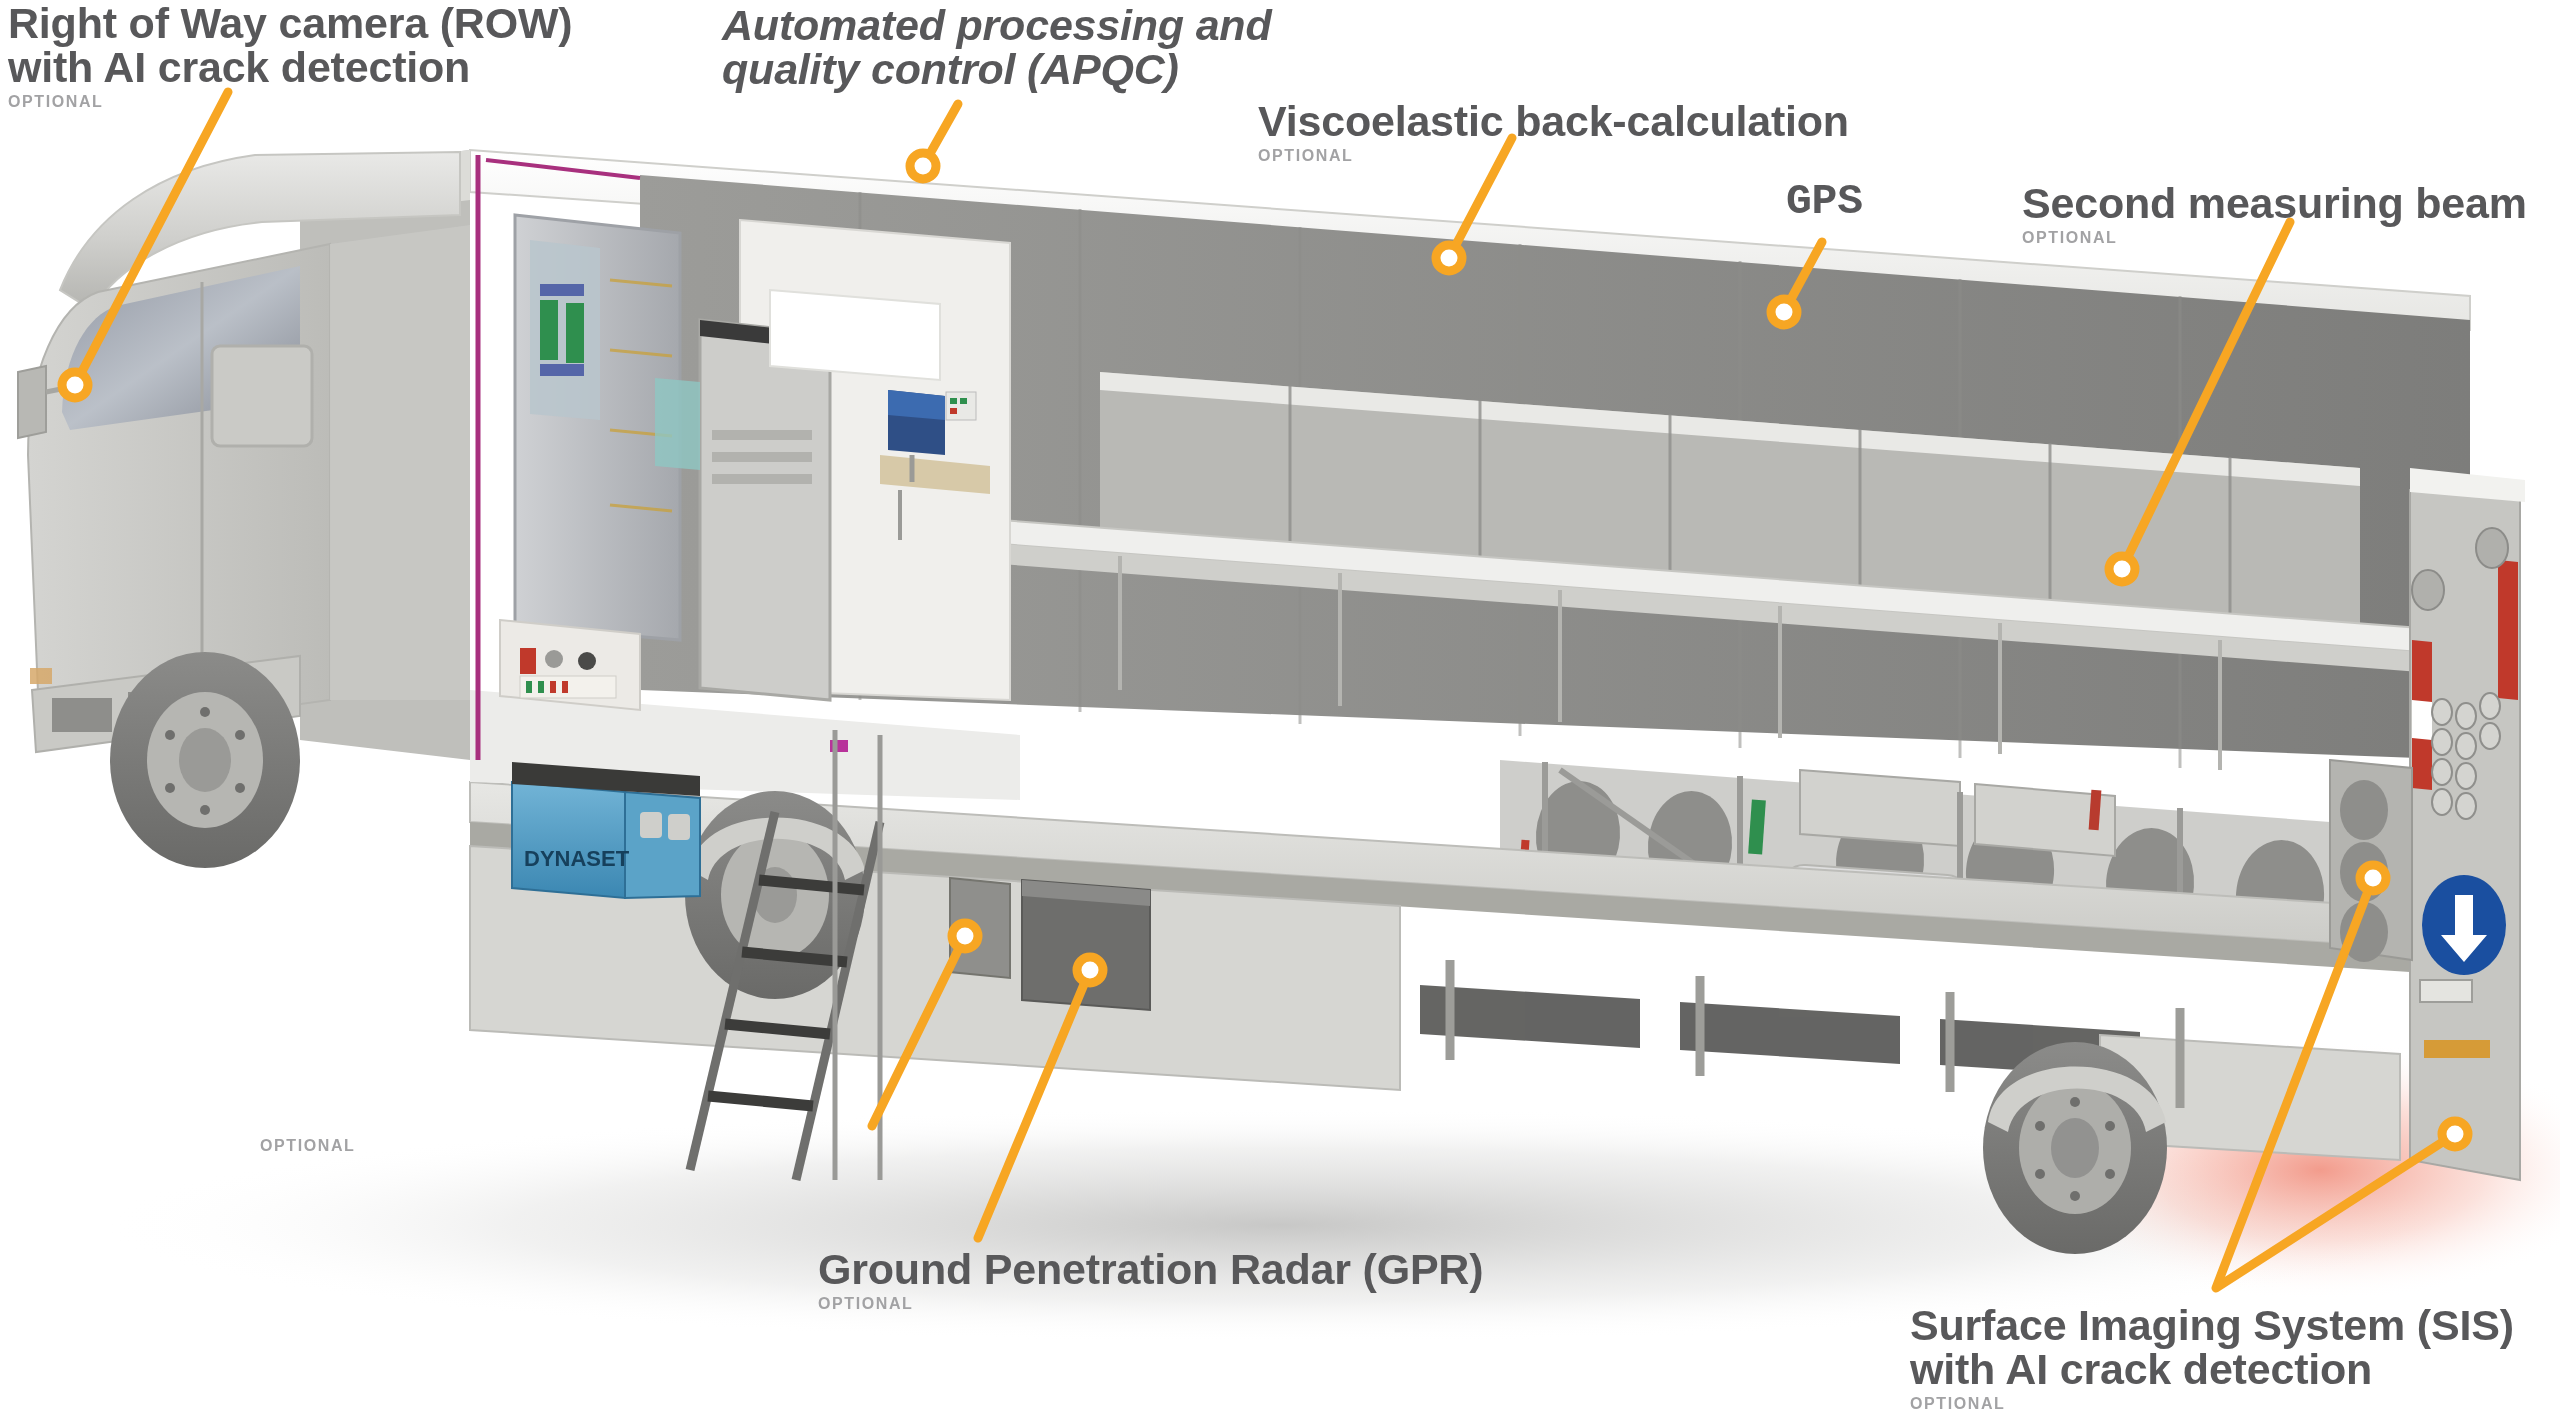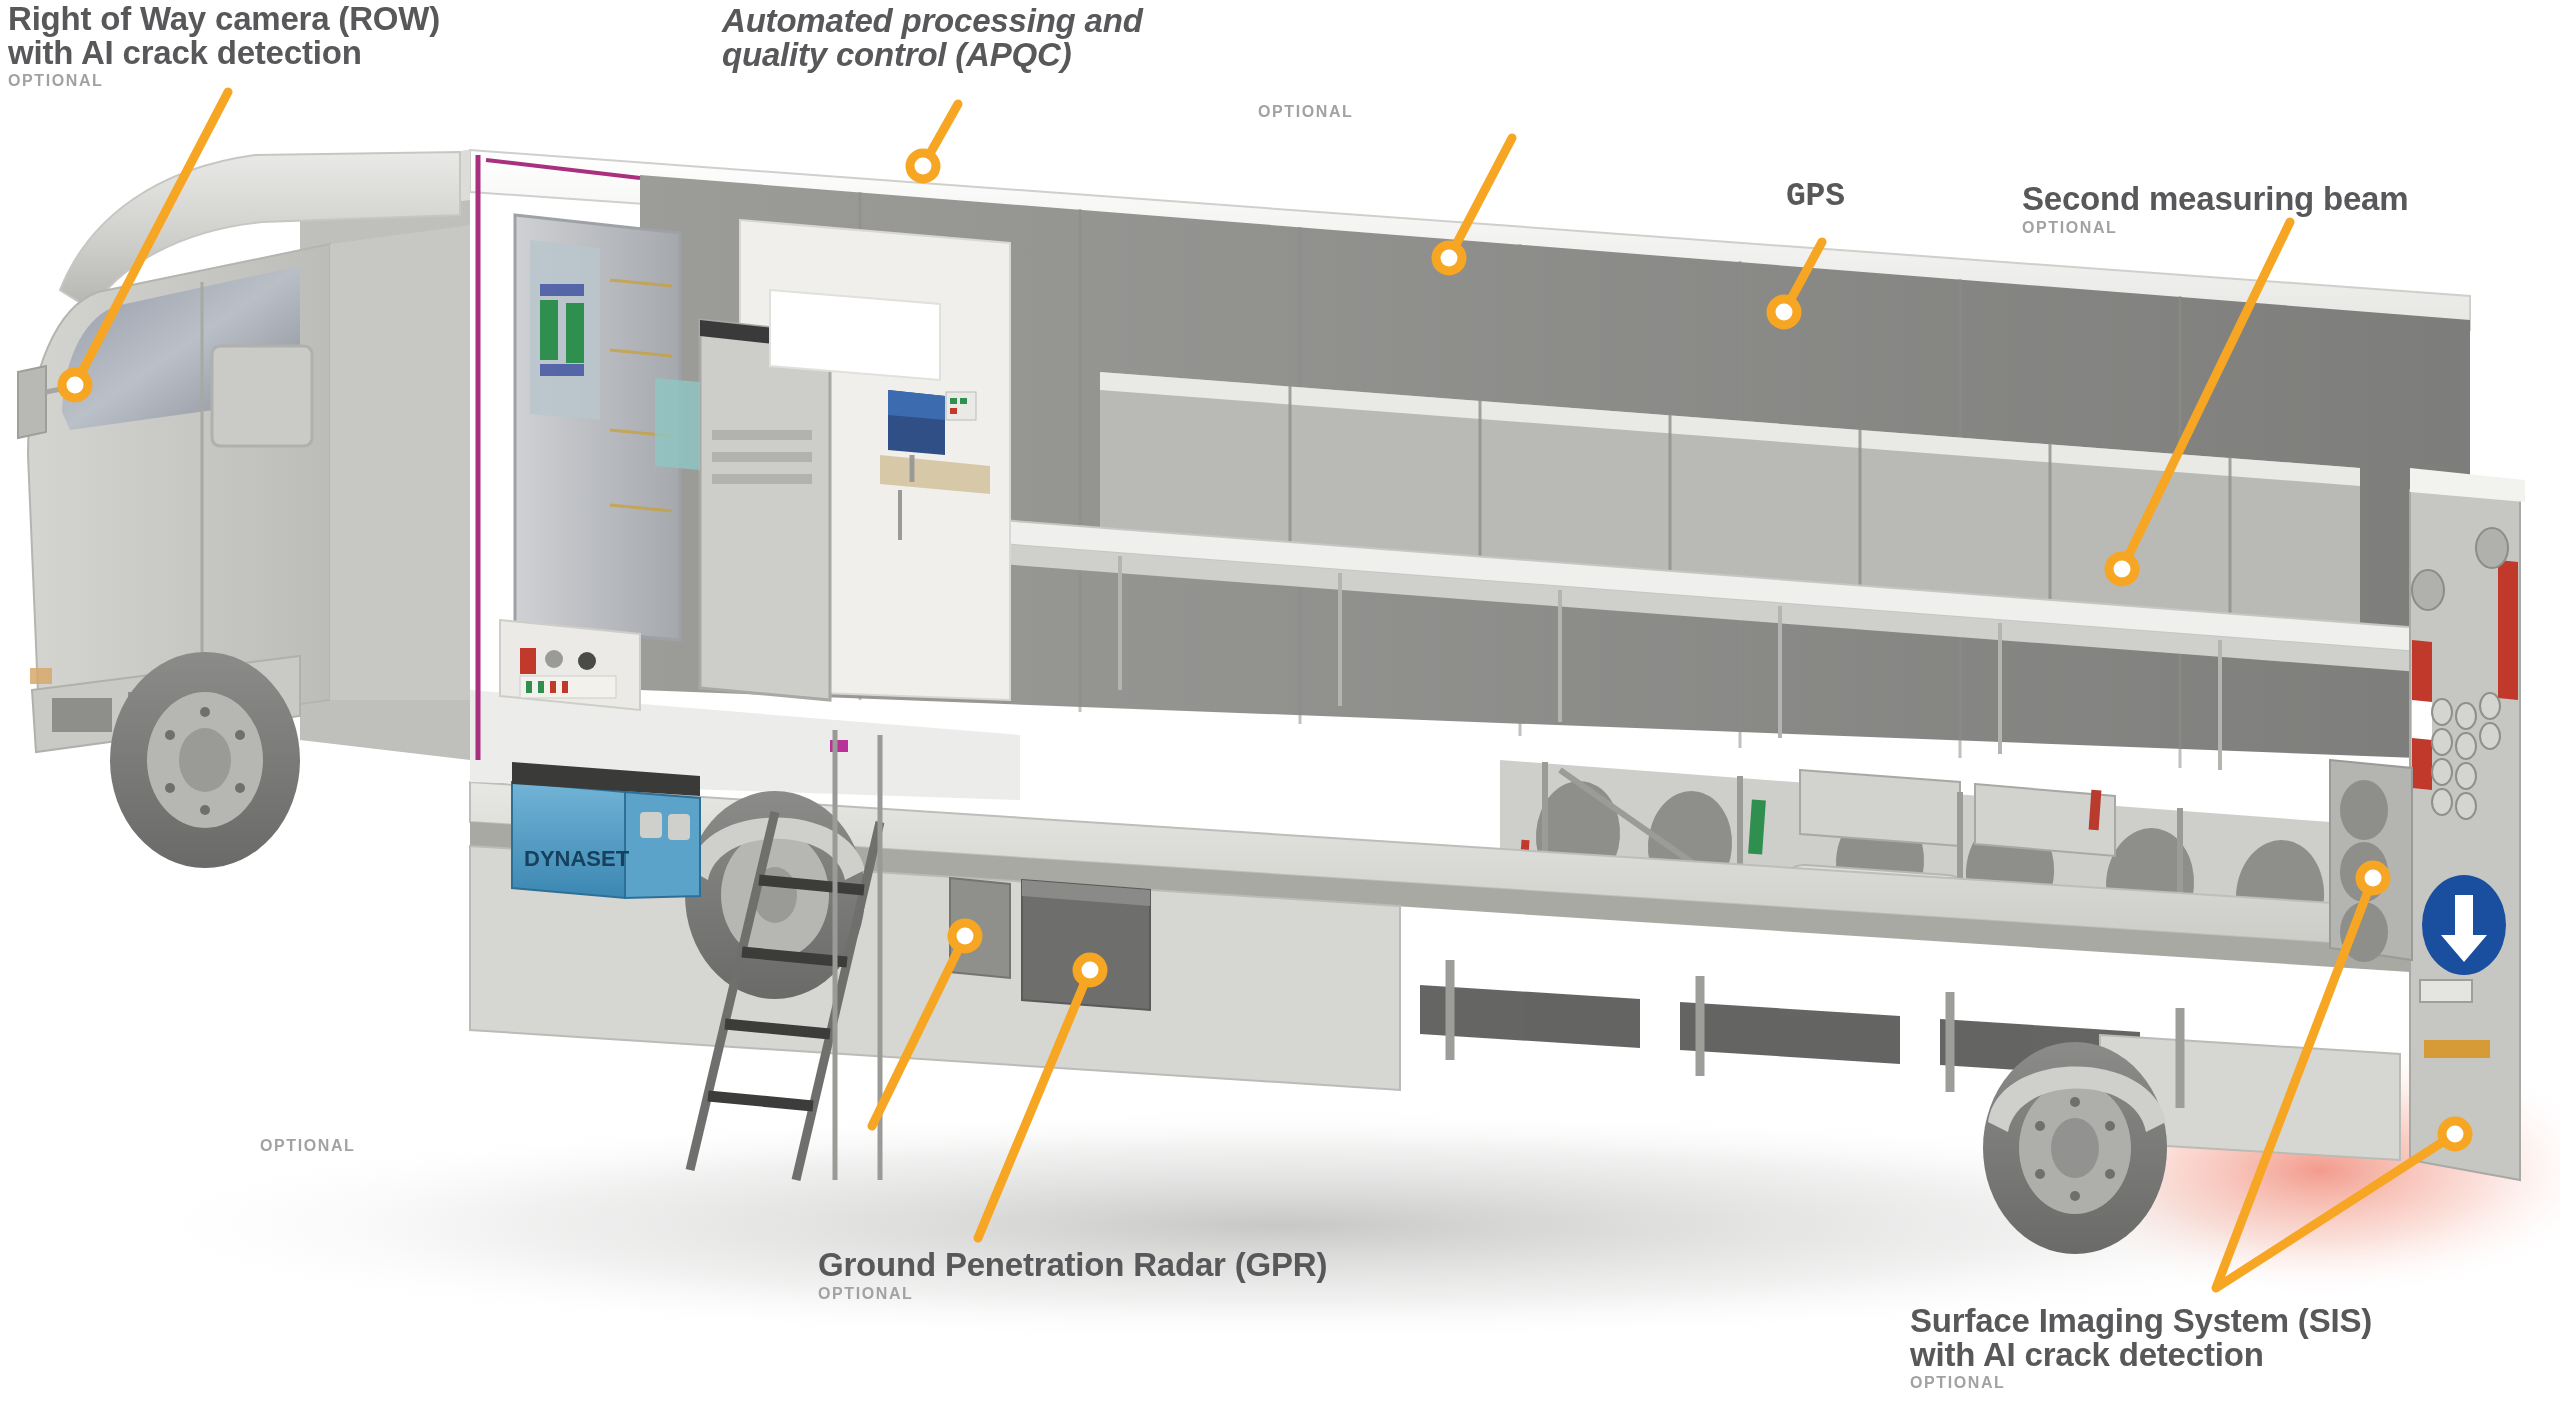--- a/index.html
+++ b/index.html
@@ -10,21 +10,21 @@
 
   
   #art{position:absolute;left:0;top:0;width:2560px;height:1422px;}
 
   
   #callouts{position:absolute;left:0;top:0;width:2560px;height:1422px;pointer-events:none;}
 
   
   .label{position:absolute;}
   .label .ttl{
-    color:#58585a;font-size:33px;font-weight:700;line-height:1.02;
+    color:#58585a;font-size:43px;font-weight:700;line-height:1.02;
     white-space:pre-line;letter-spacing:-0.2px;
   }
   .label .opt{
     color:#a2a2a4;font-size:16px;font-weight:700;letter-spacing:1.6px;
     margin-top:3px;
   }
 </style>
 </head>
 <body>
 
@@ -428,20 +428,21 @@
       <div class="label" style="left: 8px; top: 2px; width: 620px;">
         <div class="ttl" style="color: rgb(88, 88, 90);">Right of Way camera (ROW)
 with AI crack detection</div>
         <div class="opt" style="color: rgb(162, 162, 164);">OPTIONAL</div>
       </div>
       <div class="label" style="left: 722px; top: 4px; width: 620px;">
         <div class="ttl" style="color: rgb(88, 88, 90); font-style: italic;">Automated processing and
 quality control (APQC)</div>
       </div>
       <div class="label" style="left: 1258px; top: 100px; width: 640px;">
+        <div class="ttl" style="color: rgb(88, 88, 90);">Viscoelastic back-calculation</div>
         <div class="opt" style="color: rgb(162, 162, 164);">OPTIONAL</div>
       </div>
       <div class="label" style="left: 1786px; top: 180px; width: 200px;">
         <div class="ttl" style="color: rgb(88, 88, 90); font-family: Liberation Mono, monospace;">GPS</div>
       </div>
       <div class="label" style="left: 2022px; top: 182px; width: 540px;">
         <div class="ttl" style="color: rgb(88, 88, 90);">Second measuring beam</div>
         <div class="opt" style="color: rgb(162, 162, 164);">OPTIONAL</div>
       </div>
       <div class="label" style="left: 260px; top: 1134px; width: 700px;">

